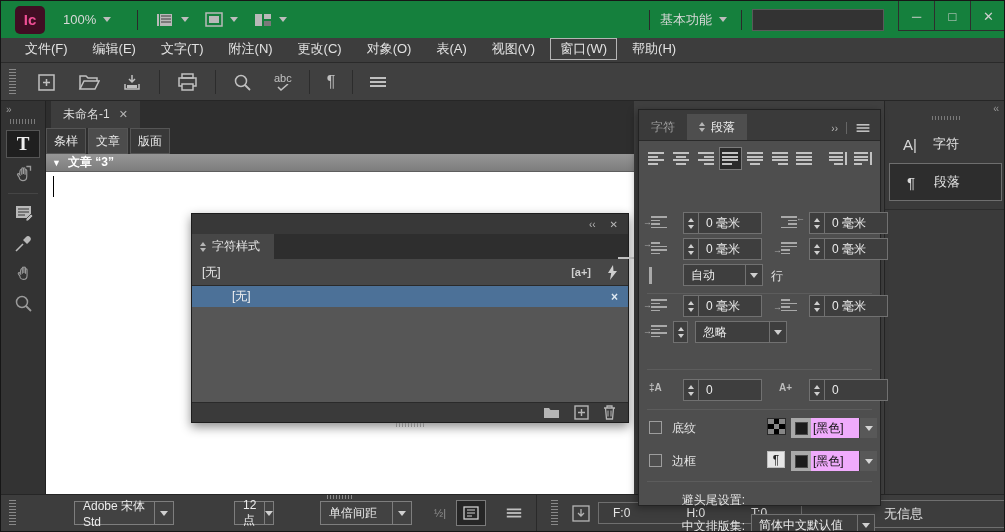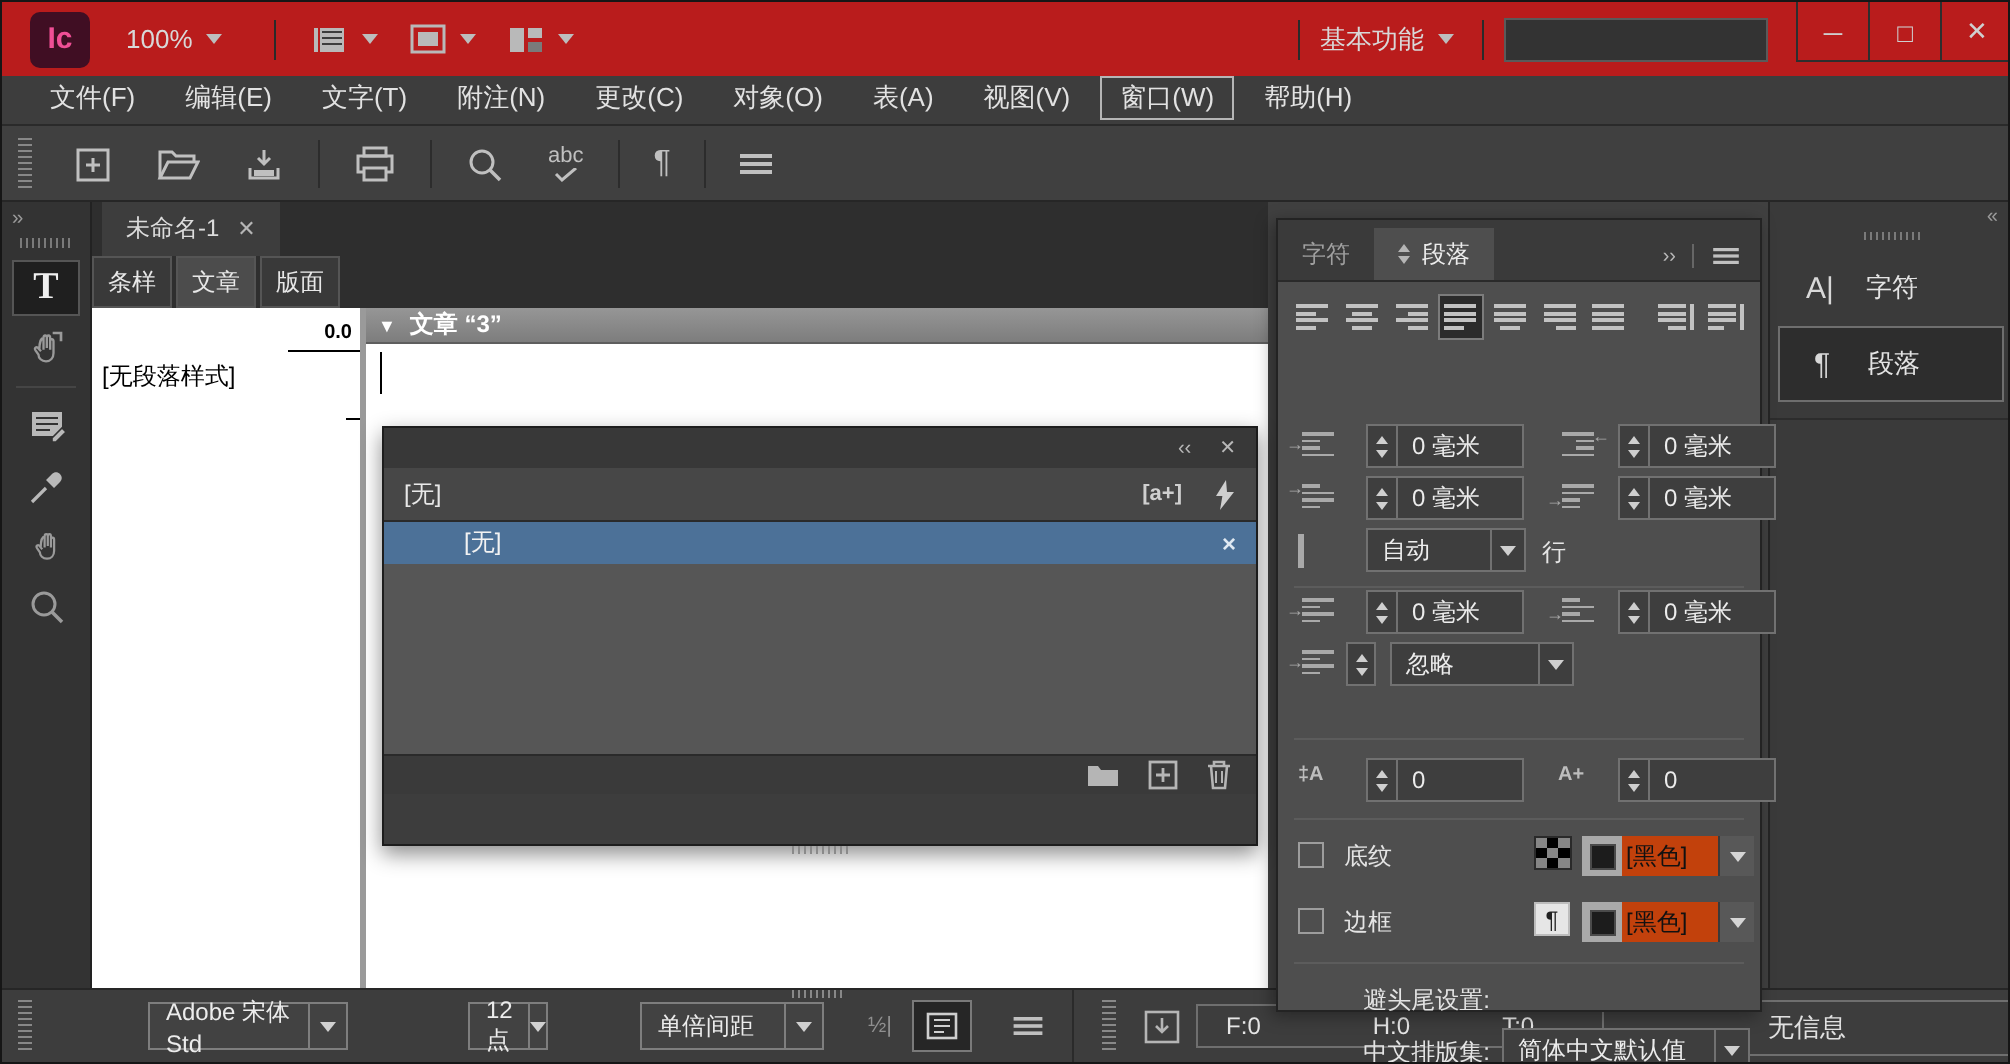--- a/index.html
+++ b/index.html
@@ -7,21 +7,21 @@
   #app {
     position:relative; width:1005px; height:532px; overflow:hidden;
     background:#404040; color:#d8d8d8;
     font-family:"Liberation Sans","DejaVu Sans",sans-serif; font-size:13px;
     border:1px solid #161616;
   }
   .flexrow { display:flex; align-items:center; }
 
   
   #titlebar { position:absolute; left:0; top:0; width:1005px; height:37px;
-    background:#b91c1c; display:flex; align-items:center; }
+    background:#15803d; display:flex; align-items:center; }
   #logo { width:30px; height:28px; margin:0 18px 0 14px; background:#400e23;
     border-radius:5px; color:#f04f96; font-weight:bold; font-size:15px;
     display:flex; align-items:center; justify-content:center; }
   .tb-sep { width:1px; height:20px; background:#2a2a2a; margin:0 10px; }
   .chev { width:0; height:0; border-left:4px solid transparent; border-right:4px solid transparent;
     border-top:5px solid #bdbdbd; display:inline-block; margin-left:7px; }
   #zoom-ctl { color:#d8d8d8; margin-right:16px; display:flex; align-items:center; cursor:default; }
   .tb-icon { display:flex; align-items:center; margin:0 8px; }
   .tb-icon svg { display:block; }
   #search-box { width:132px; height:22px; background:#333; border:1px solid #5a5a5a;
@@ -163,21 +163,21 @@
   .dsel .cbx { width:18px; background:#3e3e3e; border:1px solid #717171;
     display:flex; align-items:center; justify-content:center; }
   .dsel .cbx b { width:0; height:0; border-left:4px solid transparent; border-right:4px solid transparent; border-top:5px solid #cfcfcf; }
 
   .chkbox { width:13px; height:13px; border:1px solid #9d9d9d; background:transparent; }
   .pp-label { font-size:12px; color:#e4e4e4; }
 
   .swcombo { display:flex; height:20px; align-items:stretch; }
   .swcombo .sw { width:20px; background:#a9a9a9; display:flex; align-items:center; justify-content:center; }
   .swcombo .sw i { width:13px; height:13px; background:#1c1c1c; border:1px solid #4a4a4a; display:block;}
-  .swcombo .lbl { background:#c2410c; color:#111; font-size:12px; display:flex; align-items:center; padding:0 6px 0 2px; min-width:48px;}
+  .swcombo .lbl { background:#f0abfc; color:#111; font-size:12px; display:flex; align-items:center; padding:0 6px 0 2px; min-width:48px;}
   .swcombo .cbx { width:18px; background:#585858; border-left:1px solid #3a3a3a; display:flex; align-items:center; justify-content:center; }
   .swcombo .cbx b { width:0; height:0; border-left:4px solid transparent; border-right:4px solid transparent; border-top:5px solid #d5d5d5; }
   .gridsw { width:19px; height:17px; border:1px solid #2a2a2a;
     background:
       linear-gradient(90deg,#161616 33%,#9c9c9c 33% 66%,#161616 66%),
       linear-gradient(#9c9c9c 33%,#161616 33% 66%,#9c9c9c 66%);
     background-blend-mode:difference; }
   .pborder-ico { width:18px; height:17px; border:1px solid #bdbdbd; background:#e6e6e6; color:#222;
     font-size:12px; display:flex; align-items:center; justify-content:center; }
   .gridico { width:17px; height:13px; border:1px solid #a9a9a9; border-left:2px solid #a9a9a9;
@@ -374,41 +374,45 @@
         <span>未命名-1</span>
         <span class="x">✕</span>
       </div>
     </div>
     <div id="viewtabs">
       <div class="viewtab">条样</div>
       <div class="viewtab active">文章</div>
       <div class="viewtab">版面</div>
     </div>
     <div id="doccontent">
-      <div id="stylecol">
-        <span id="ruler-val">0.0</span>
-        <div id="ruler-line"></div>
-        <div id="ruler-tick"></div>
-        <span id="parastyle-label">[无段落样式]</span>
-      </div>
       <div id="storycol">
         <div id="storyheader">
           <span class="tri">▼</span>
           <span>文章 “3”</span>
         </div>
         <div id="caret"></div>
         <div id="story-grip"></div>
       </div>
     </div>
   </div>
 
   <div id="cspanel">
     <div id="cs-topstrip">
       <span>‹‹</span>
       <span>✕</span>
+    </div>
+    <div id="cs-tabrow">
+      <div id="cs-tab">
+        <span class="updn">
+            <b class="u"></b>
+            <b class="d"></b>
+          </span>
+        <span>字符样式</span>
+      </div>
+      <div id="cs-menu"><span class="hamb"></span></div>
     </div>
     <div id="cs-quickrow">
       <span>[无]</span>
       <span class="spacer"></span>
       <span id="cs-aplus">[a+]</span>
       <svg width="11" height="15" viewBox="0 0 11 15">
         <path d="M6 0L1 8h3.2L3 15l7-9H6.5z" fill="#cfcfcf"></path>
       </svg>
     </div>
     <div id="cs-list">

